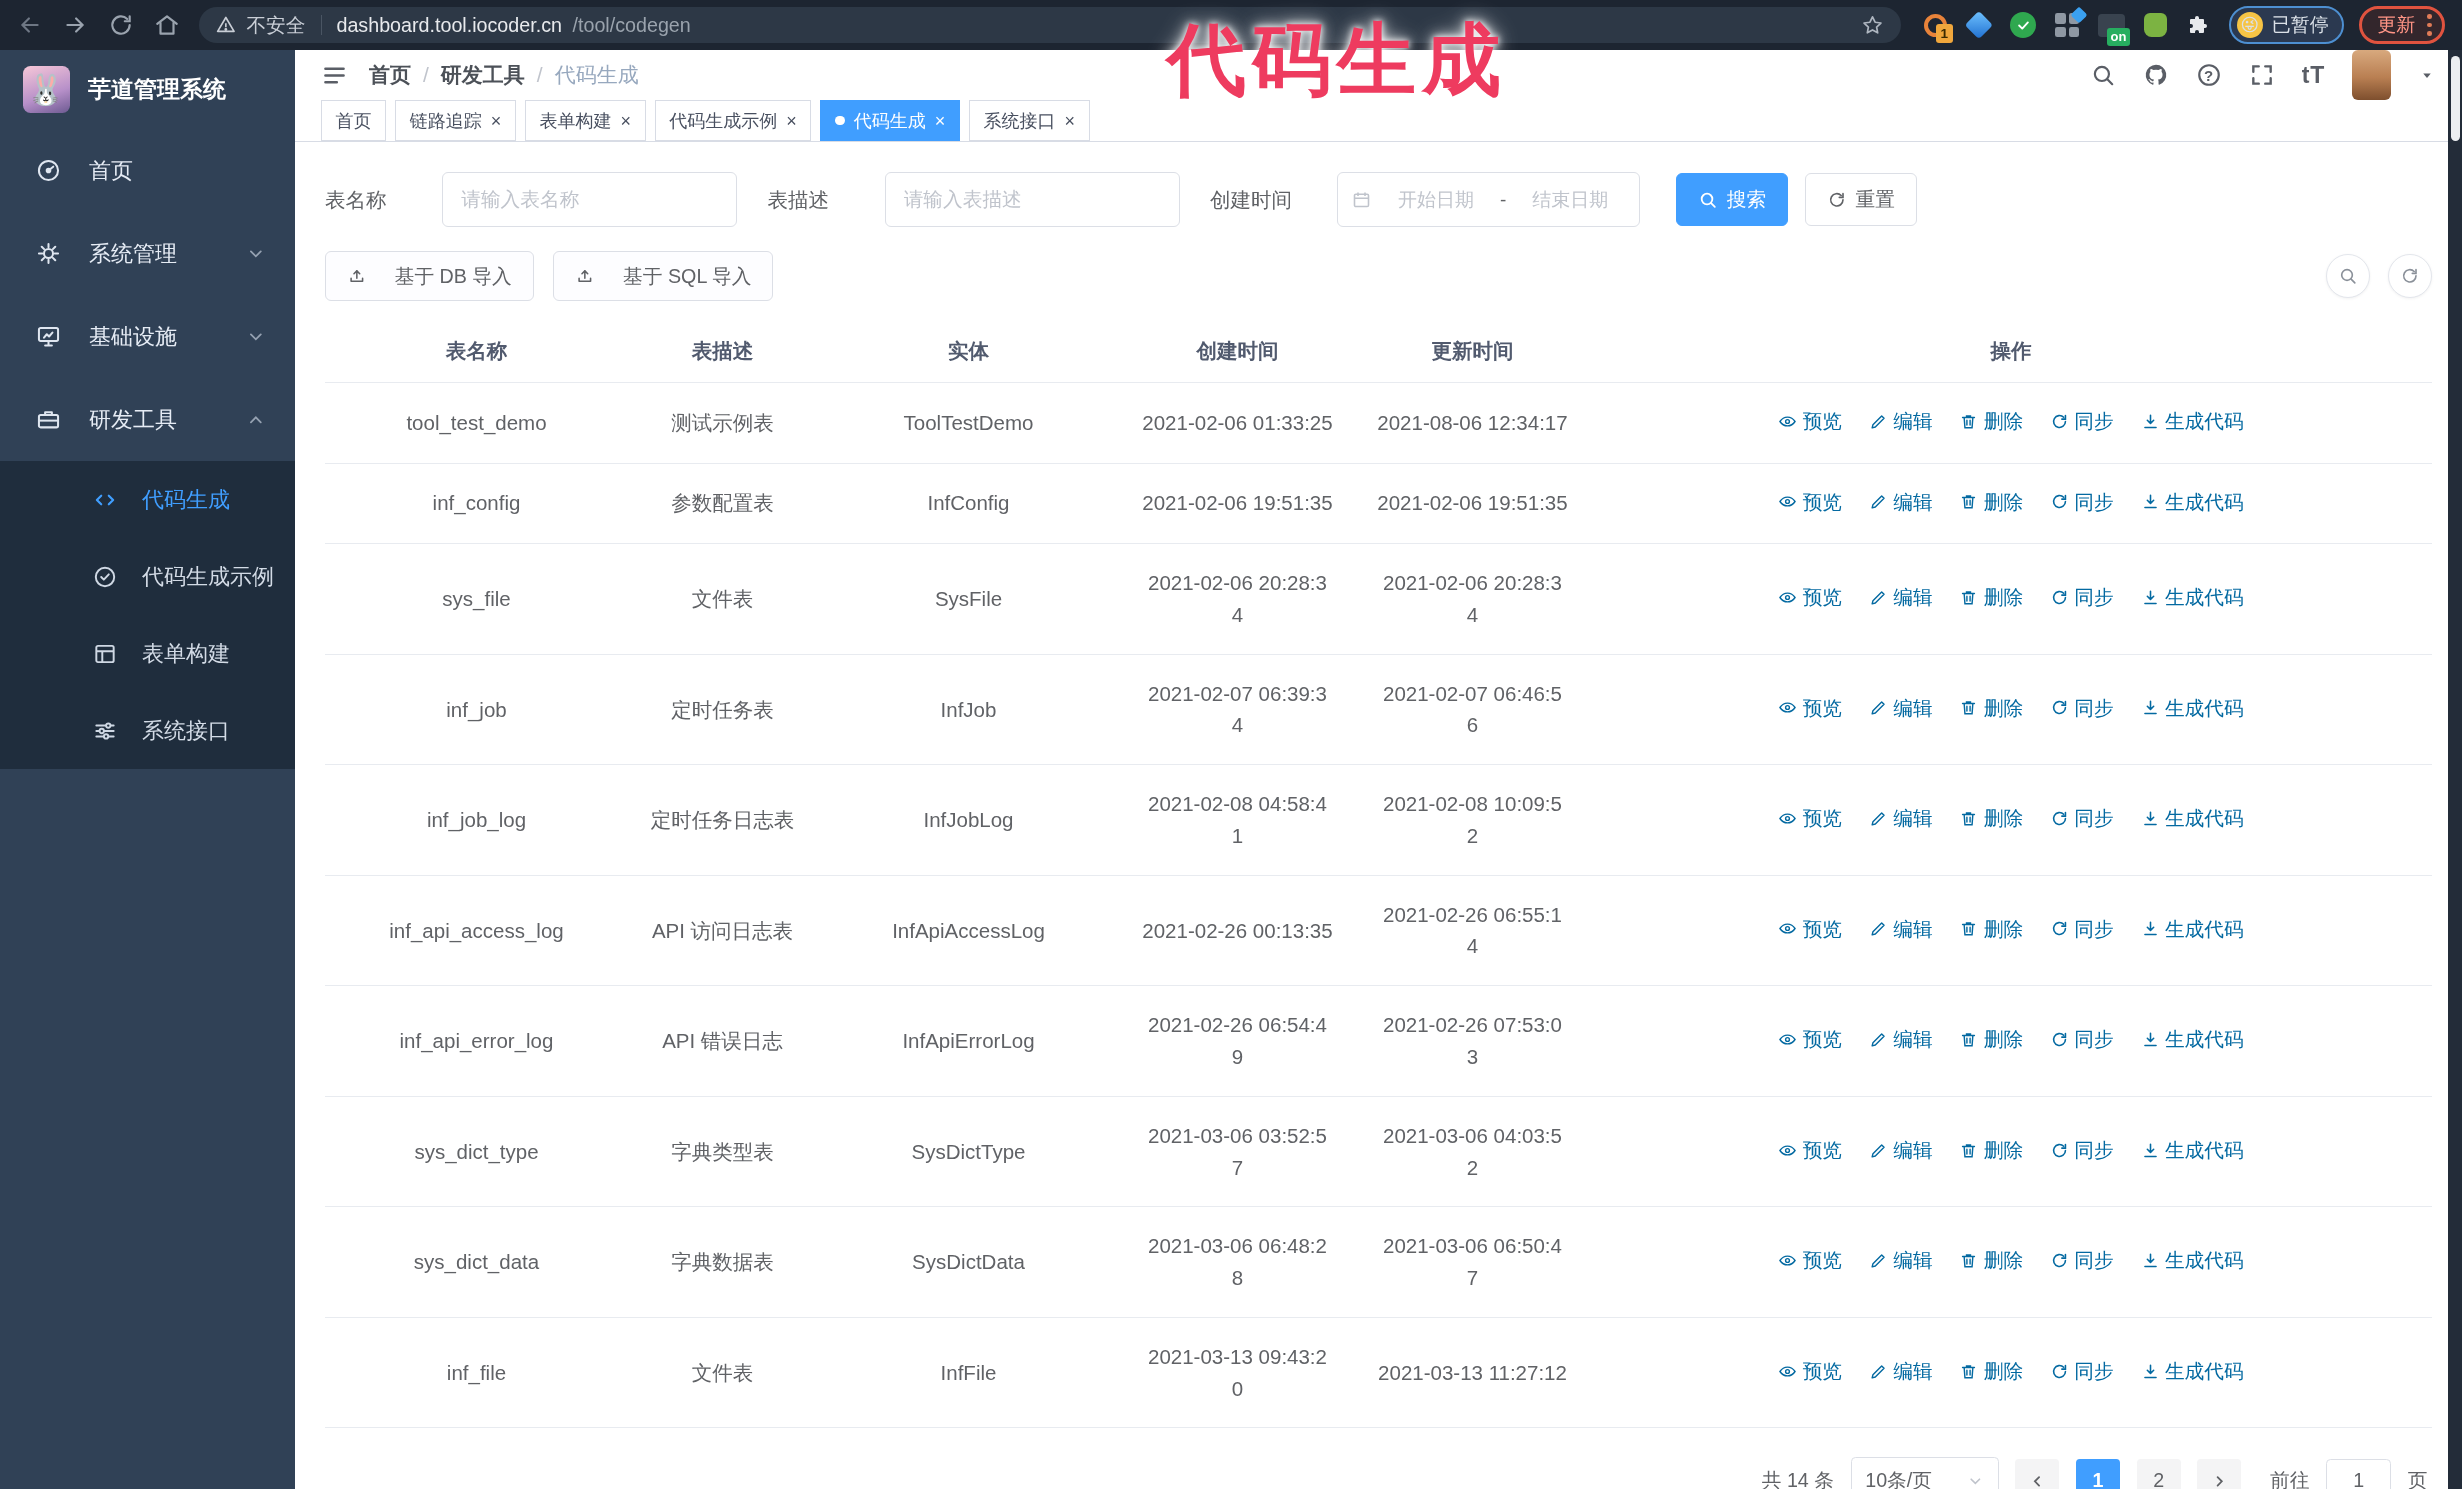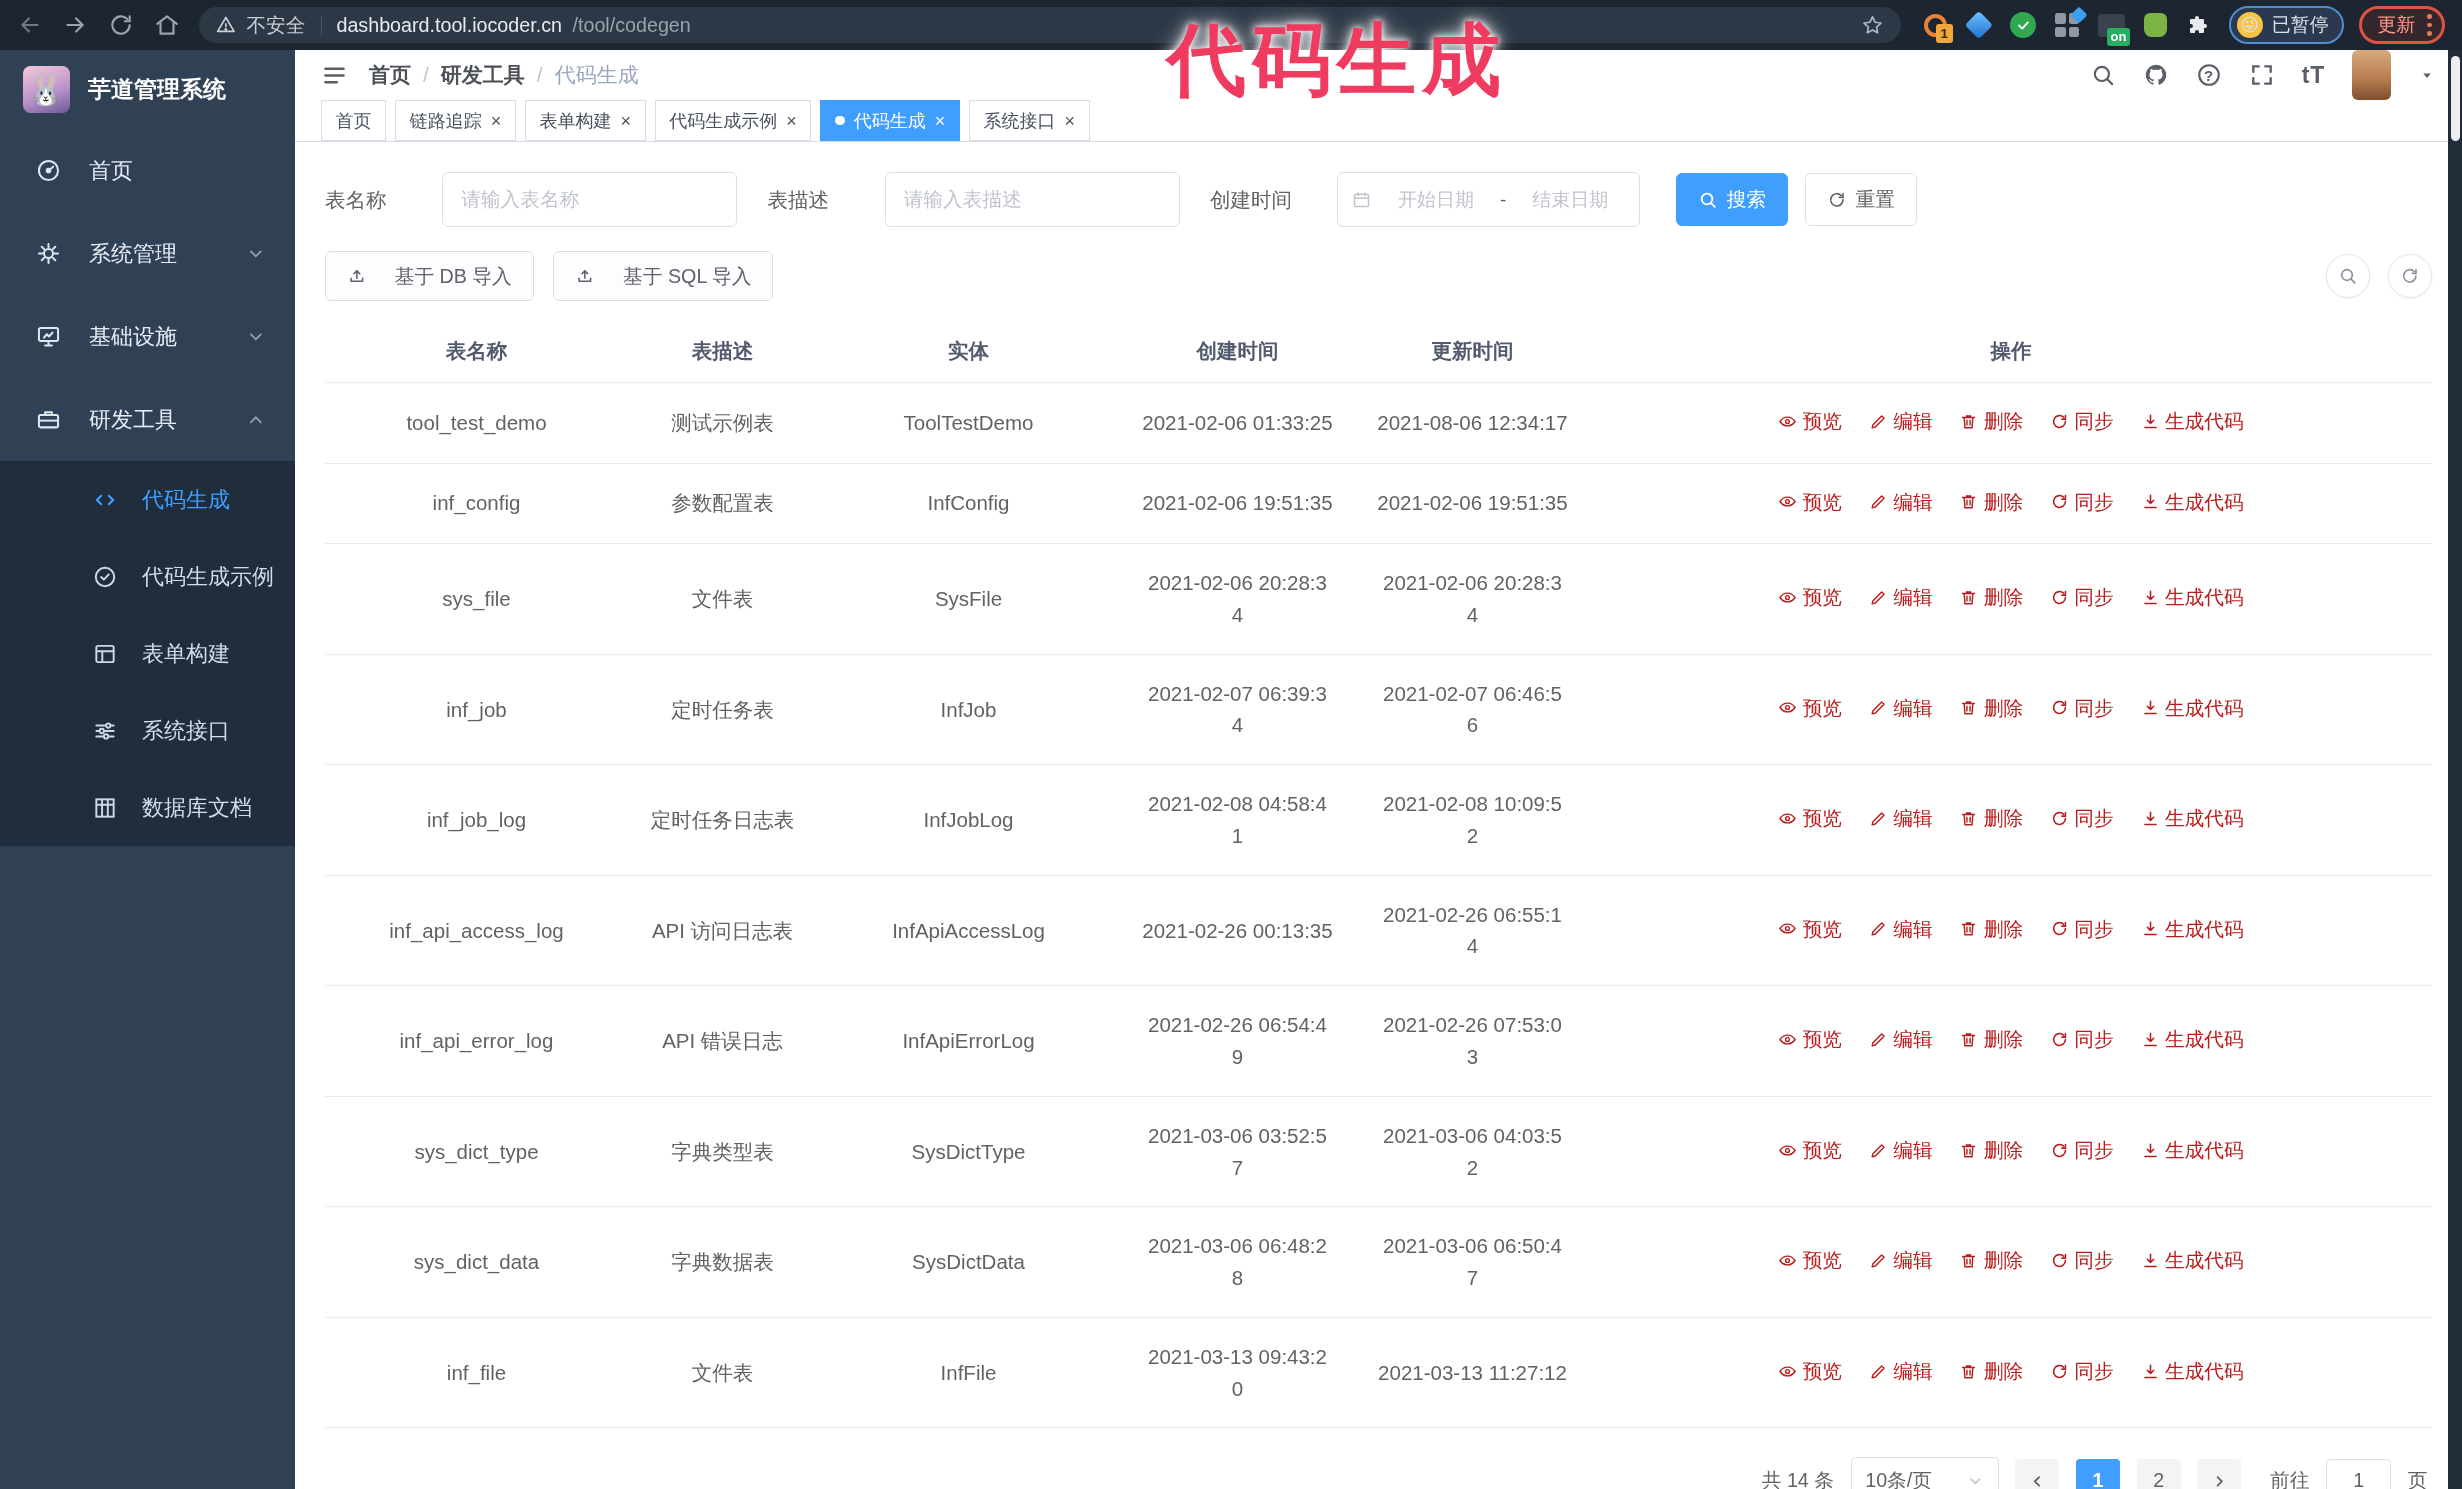--- a/index.html
+++ b/index.html
@@ -92,21 +92,21 @@
   .round-tools { margin-left: auto; display: flex; gap: 18px; }
   .round-btn { width: 44px; height: 44px; border-radius: 50%; border: 0.8px solid #e3e6ec; background: #fff; box-shadow: 0 0.8px 3px rgba(0,0,0,.06); display: flex; align-items: center; justify-content: center; color: #8a9099; cursor: pointer; }
   .round-btn svg { width: 19.7px; height: 19.7px; }
 
   
   table.grid { width: 100%; border-collapse: collapse; margin-top: 19.7px; table-layout: fixed; }
   table.grid th { font-size: 20.5px; color: #515a6e; font-weight: 700; padding: 16.7px 6px; text-align: center; }
   table.grid td { font-size: 20.5px; color: #606266; padding: 23px 6px; text-align: center; border-top: 0.8px solid #e8ebf0; line-height: 1.55; word-break: break-all; }
   td.dt { white-space: pre-line; }
   tbody tr:last-child td { border-bottom: 0.8px solid #e8ebf0; }
-  .al { color: #b91c1c; font-size: 19.7px; display: inline-flex; align-items: center; gap: 5.3px; margin: 0 10.6px; cursor: pointer; text-decoration: none; white-space: nowrap; justify-content: flex-end; }
+  .al { color: #0369a1; font-size: 19.7px; display: inline-flex; align-items: center; gap: 5.3px; margin: 0 10.6px; cursor: pointer; text-decoration: none; white-space: nowrap; justify-content: flex-end; }
   .al svg { width: 19px; height: 19px; flex: 0 0 auto; }
 
   
   .pagination { display: flex; align-items: center; justify-content: flex-end; gap: 16.7px; margin: 29px 4.5px 0; font-size: 19.7px; color: #606266; padding-bottom: 18px; }
   .pg-select { width: 148px; height: 47px; border: 0.8px solid #dcdfe6; border-radius: 4.5px; display: flex; align-items: center; justify-content: space-between; padding: 0 13.6px; color: #606266; cursor: pointer; }
   .pg-select svg { width: 16.7px; height: 16.7px; color: #c0c4cc; }
   .pg-btn { min-width: 44px; height: 44px; border-radius: 3.8px; background: #f4f4f5; display: flex; align-items: center; justify-content: center; color: #606266; cursor: pointer; font-size: 19.7px; }
   .pg-btn svg { width: 16.7px; height: 16.7px; }
   .pg-btn.page.active { background: #409eff; color: #fff; font-weight: 700; }
   .goto-input { width: 65px; height: 44px; border: 0.8px solid #dcdfe6; border-radius: 4.5px; text-align: center; font-size: 19.7px; color: #606266; outline: none; font-family: inherit; }
@@ -272,27 +272,20 @@
         <span>表单构建</span>
       </div>
       <div class="submenu-item">
         <svg class="si-icon" viewBox="0 0 24 24" fill="none" stroke="currentColor" stroke-width="1.8" stroke-linecap="round">
             <path d="M4 7h16M4 12h16M4 17h16"></path>
             <circle cx="15" cy="7" r="2" fill="#1f2d3d"></circle>
             <circle cx="9" cy="12" r="2" fill="#1f2d3d"></circle>
             <circle cx="13" cy="17" r="2" fill="#1f2d3d"></circle>
           </svg>
         <span>系统接口</span>
-      </div>
-      <div class="submenu-item">
-        <svg class="si-icon" viewBox="0 0 24 24" fill="none" stroke="currentColor" stroke-width="1.8">
-            <rect x="4" y="4" width="16" height="16"></rect>
-            <path d="M9.3 4v16M14.6 4v16M4 9h16"></path>
-          </svg>
-        <span>数据库文档</span>
       </div>
     </div>
   </div>
 
   <div class="main">
     <div class="topbar">
       <svg class="hamburger" viewBox="0 0 24 24" fill="none" stroke="currentColor" stroke-width="2.4" stroke-linecap="round">
           <path d="M4 6h16M4 12h16M4 18h10"></path>
         </svg>
       <div class="breadcrumb">

